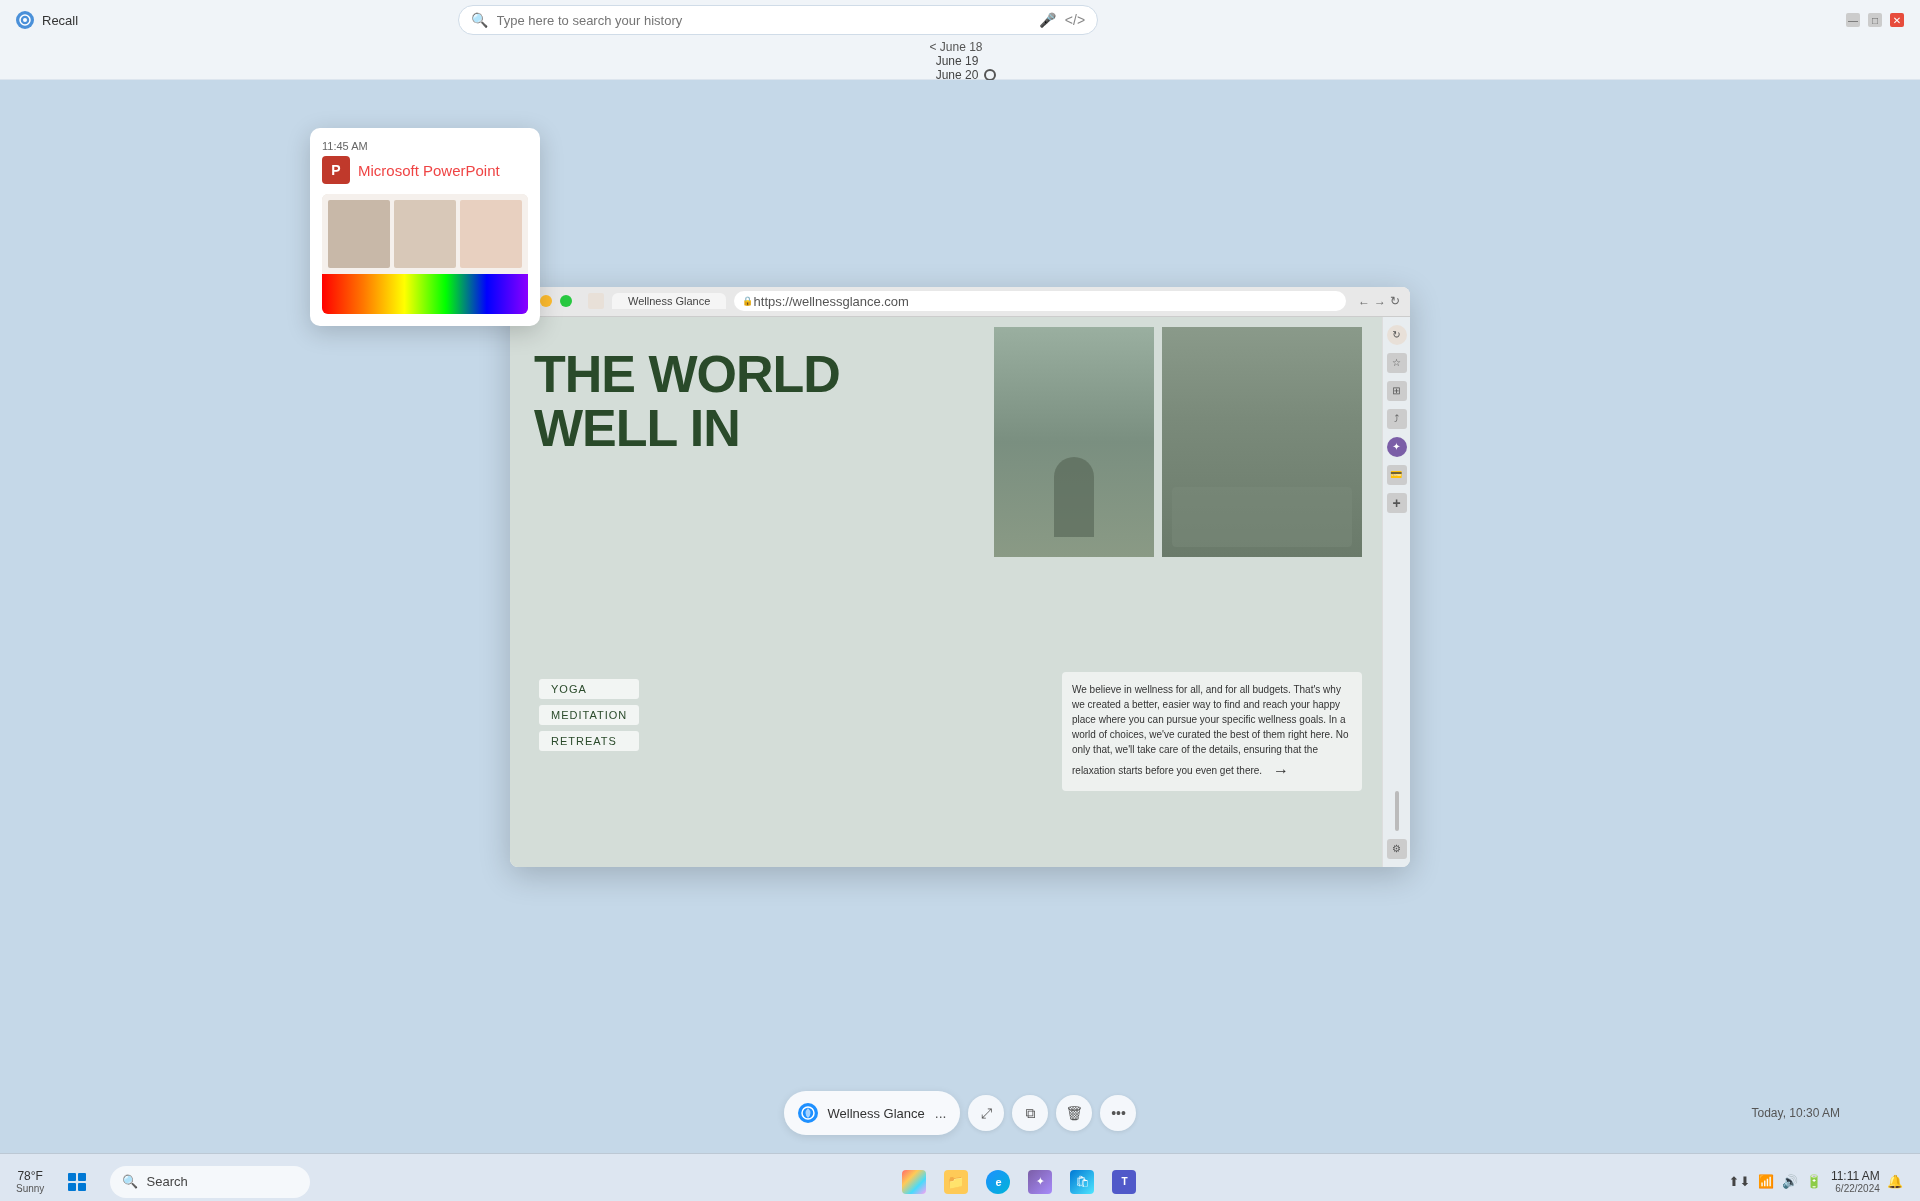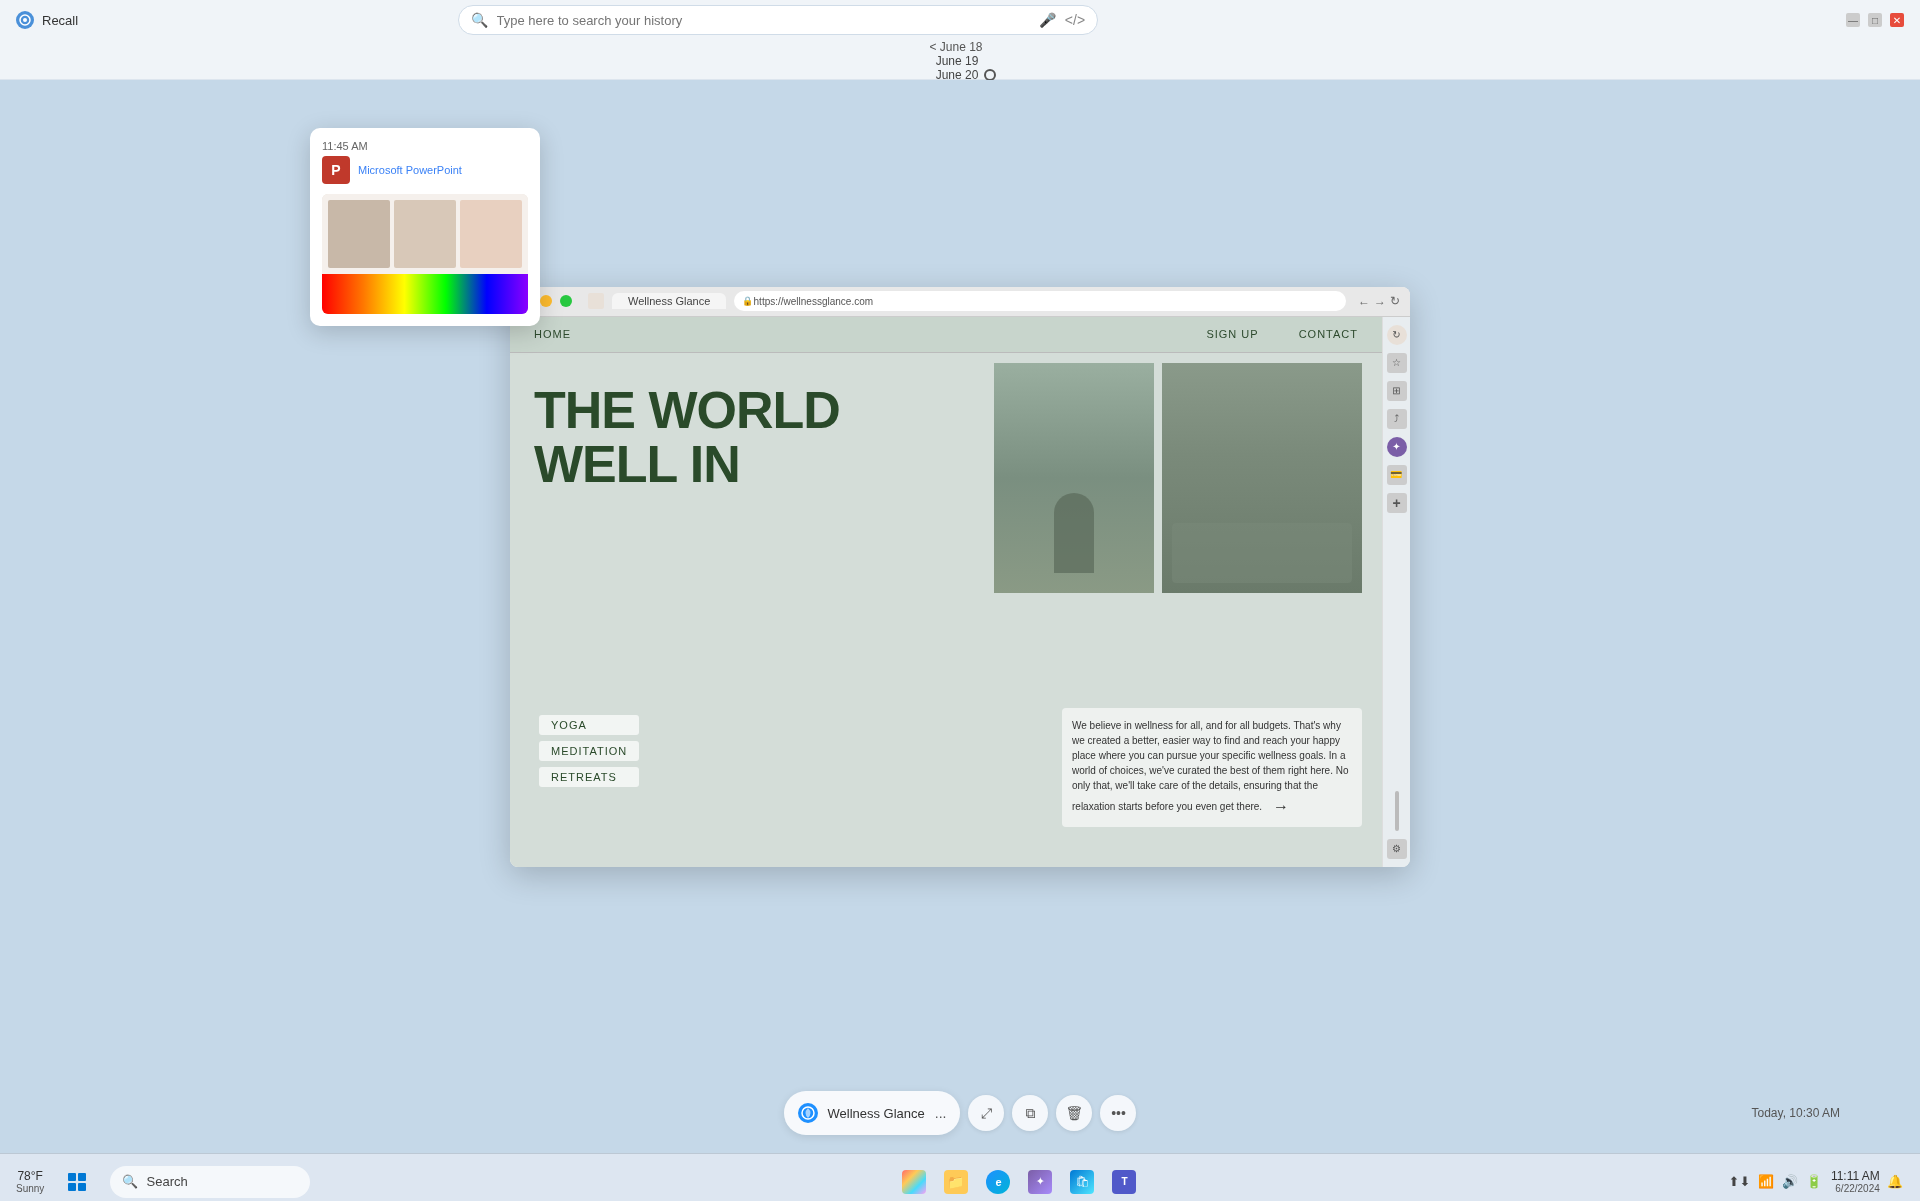--- a/index.html
+++ b/index.html
@@ -315,22 +315,22 @@
     .ppt-icon {
       width: 28px; height: 28px;
       background: #c0392b;
       border-radius: 4px;
       display: flex; align-items: center; justify-content: center;
       color: #fff;
       font-size: 14px;
       font-weight: bold;
     }
     .ppt-title {
-      font-size: 11px;
-      color: #3b82f6;
+      font-size: 15px;
+      color: #ef4444;
       font-weight: 500;
     }
     .ppt-preview {
       width: 100%;
       height: 120px;
       background: linear-gradient(135deg, #e8e0d8 0%, #f0e8e0 50%, #e0d8d0 100%);
       border-radius: 6px;
       overflow: hidden;
       position: relative;
     }
@@ -567,39 +567,34 @@
       <div class="browser-btn min"></div>
       <div class="browser-btn max"></div>
 
       <div style="width:16px;height:16px;background:#e8e0d8;border-radius:2px;margin-left:8px;"></div>
 
       <div style="background:#f5f5f5;border-radius:6px 6px 0 0;padding:2px 16px;font-size:11px;color:#444;">
         <span>Wellness Glance</span>
       </div>
       <div class="browser-addressbar">
         <span style="color:#666;font-size:9px;">🔒</span>
-        <span style="font-size:10px;color:#555;">https://wellnessglance.com</span>
+        <span style="font-size:13px;color:#555;">https://wellnessglance.com</span>
       </div>
 
       <div style="display:flex;gap:4px;margin-left:4px;">
         <span style="font-size:12px;color:#666;cursor:pointer;">←</span>
         <span style="font-size:12px;color:#666;cursor:pointer;">→</span>
         <span style="font-size:12px;color:#666;cursor:pointer;">↻</span>
       </div>
     </div>
 
     <div class="browser-content">
 
       <div class="browser-main">
 
-        <div class="wellness-nav">
-          <span class="wellness-nav-item">HOME</span>
-          <span class="wellness-nav-item" style="margin-left:auto;">SIGN UP</span>
-          <span class="wellness-nav-item">CONTACT</span>
-        </div>
 
         <div class="wellness-hero">
 
           <div class="wellness-headline">
             <div>THE WORLD</div>
             <div>WELL IN</div>
           </div>
 
           <div class="wellness-images">
 

